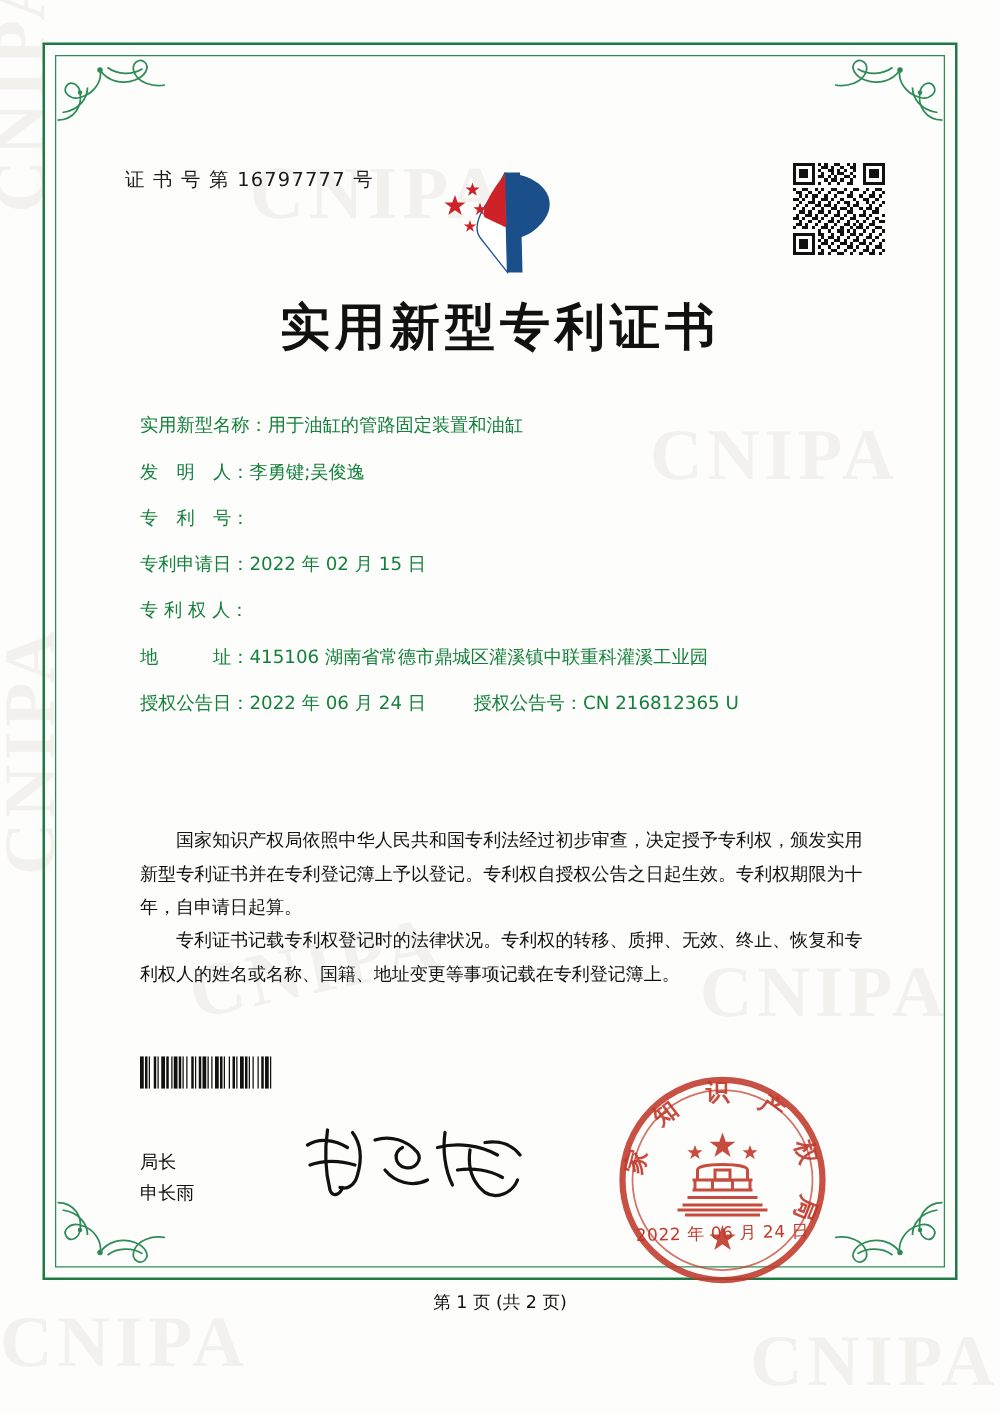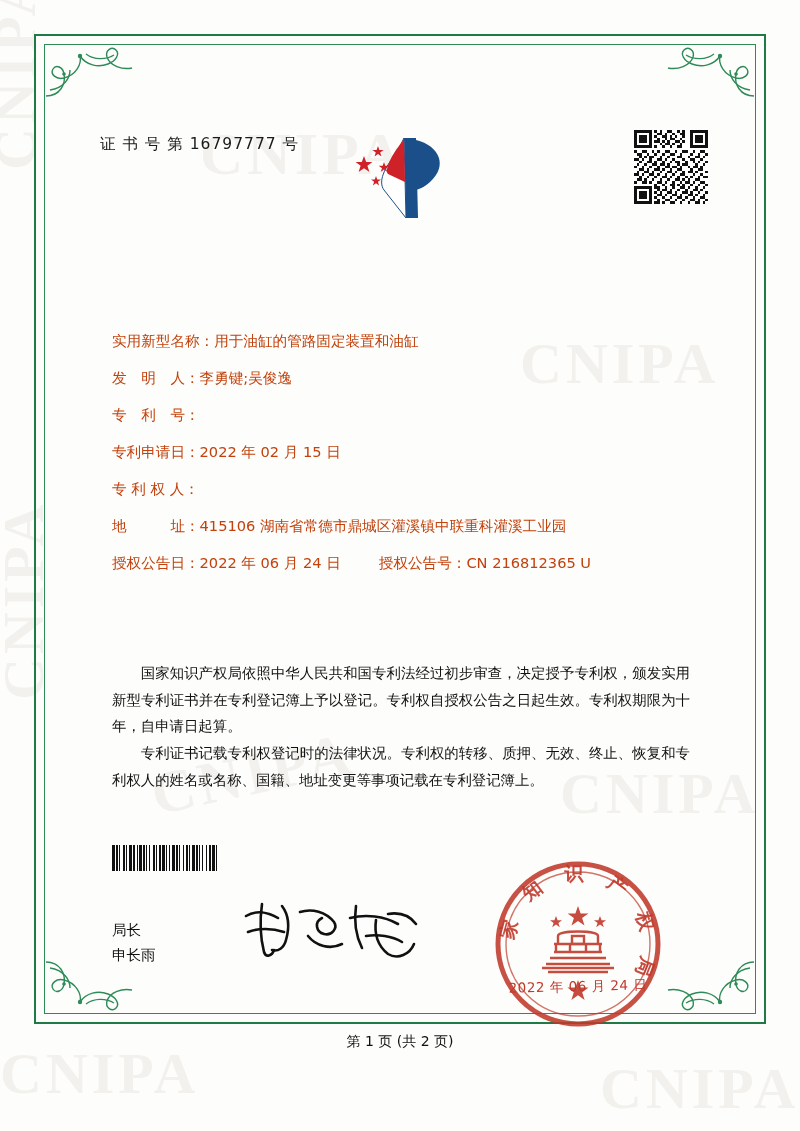--- a/index.html
+++ b/index.html
@@ -102,21 +102,21 @@
     color: #111;
   }
 
   
   #fields {
     position: absolute;
     left: 112px;
     top: 334px;
     width: 590px;
     font-size: 14.6px;
-    color: #c2410c;
+    color: #15803d;
     line-height: 1.0;
   }
   .field {
     display: flex;
     align-items: baseline;
     margin-bottom: 22.4px;
   }
   .f-label {
     white-space: pre;
     flex: 0 0 auto;
@@ -520,20 +520,21 @@
           <rect x="11" y="28" width="1" height="1"></rect>
           <rect x="14" y="28" width="2" height="1"></rect>
           <rect x="18" y="28" width="1" height="1"></rect>
           <rect x="21" y="28" width="1" height="1"></rect>
           <rect x="24" y="28" width="2" height="1"></rect>
           <rect x="27" y="28" width="1" height="1"></rect>
       </g>
     </svg>
   </div>
 
+  <div id="main-title">实用新型专利证书</div>
 
   <div id="fields">
     <div class="field">
       <span class="f-label">实用新型名称：</span>
       <span class="f-value">用于油缸的管路固定装置和油缸</span>
     </div>
     <div class="field">
       <span class="f-label">发　明　人：</span>
       <span class="f-value">李勇键;吴俊逸</span>
     </div>

